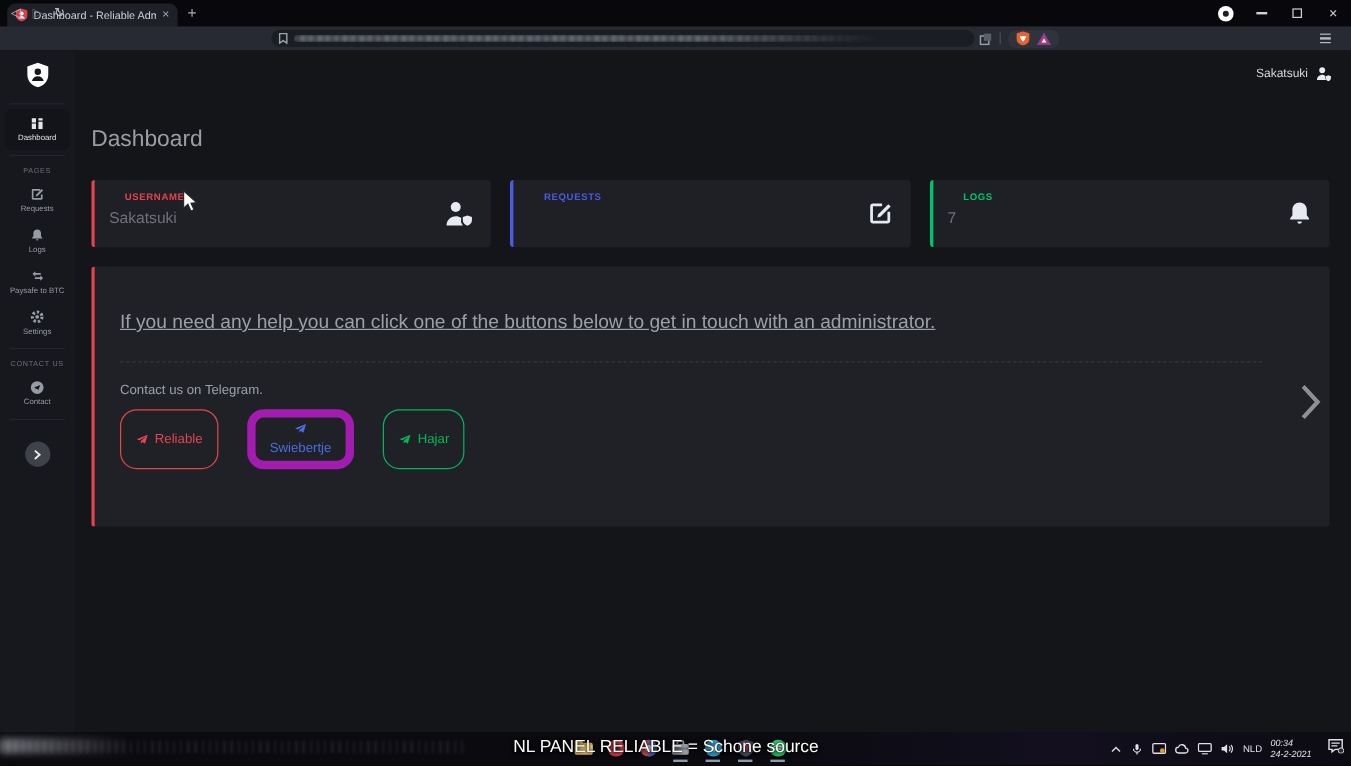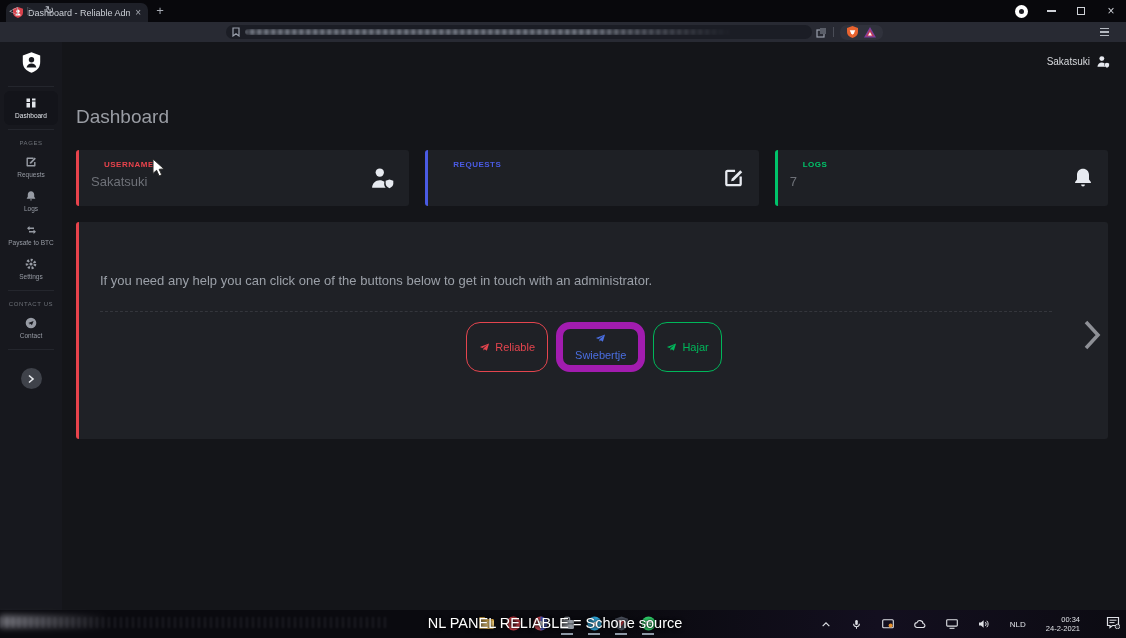--- a/index.html
+++ b/index.html
@@ -64,47 +64,47 @@
   .b-red{border-left:3px solid #e8434c;}   .t-red{color:#e8434c;}
   .b-blue{border-left:3px solid #4a5be4;}  .t-blue{color:#4a5be4;}
   .b-green{border-left:3px solid #00c46a;} .t-green{color:#00c46a;}
   .b-yellow{border-left:3px solid #efb302;}.t-yellow{color:#efb302;}
 
   .welcome{margin:16px 18px 0 14px;height:217px;background:#1f2126;border-left:3px solid #e8434c;
            border-radius:3px;padding:30px 20px 0 21px;position:relative;}
   .welcome-h{font-size:33px;line-height:36px;}
   .welcome-greet{color:#b9bdc4;}
   .welcome-name{color:#e05560;font-style:italic;margin-left:8px;}
-  .welcome-sub{font-size:13px;color:#9ba0a8;margin-top:21px;}
+  .welcome-sub{font-size:16px;color:#9ba0a8;margin-top:8px;text-decoration:underline;}
   .welcome-divider{border-top:1px dashed #34363c;margin-top:23px;margin-right:36px;}
   .contact-line{font-size:11px;color:#9ba0a8;margin-top:17px;}
-  .tg-buttons{display:flex;gap:8px;margin-top:10px;justify-content:center;}
+  .tg-buttons{display:flex;gap:24px;margin-top:10px;}
   .tg-btn{display:inline-flex;align-items:center;gap:5px;font-size:11px;border-radius:14px;
           padding:4px 12px;background:transparent;cursor:default;}
   .btn-red{border:1px solid #e4454e;color:#e4454e;}
   .btn-blue{border:7px solid #a21caf;color:#4a6ee0;flex-direction:column;}
   .btn-green{border:1px solid #00b75a;color:#00b75a;}
   .carousel-next{position:absolute;right:6px;top:96px;}
 
   
   .taskbar{position:absolute;bottom:0;left:0;width:1126px;height:28px;
            background:linear-gradient(90deg,#0a0a0f 0%,#0a0a0f 55%,#130f1f 78%,#0c0b12 100%);}
   .tb-blur-light{position:absolute;left:0;top:5px;width:108px;height:13px;
            background:linear-gradient(90deg,#b9b9c2,rgba(70,70,80,0));filter:blur(3px);opacity:.55;}
   .tb-blur-dark{position:absolute;left:0;top:7px;width:390px;height:11px;
            background:repeating-linear-gradient(90deg,rgba(140,140,160,.14) 0 2px,rgba(20,20,28,0) 2px 6px);
            filter:blur(1.2px);}
   .tb-icons{position:absolute;left:478px;top:5px;display:flex;gap:11px;align-items:center;}
   .tb-app{position:relative;width:16px;height:16px;display:flex;align-items:center;justify-content:center;}
   .tb-app .indicator{position:absolute;left:2px;bottom:-4px;width:12px;height:2px;background:#8e99a6;}
   .tb-caption{position:absolute;left:0;right:16px;top:5px;text-align:center;color:#fff;font-size:14.5px;
               text-shadow:0 0 2px #000,0 1px 4px #000;pointer-events:none;}
-  .tray{position:absolute;right:2px;top:0;height:28px;display:flex;align-items:center;gap:20px;color:#dfe1e6;}
+  .tray{position:absolute;right:2px;top:0;height:28px;display:flex;align-items:center;gap:7px;color:#dfe1e6;}
   .tray-lang{font-size:8px;}
-  .tray-clock{font-size:7.5px;line-height:9px;text-align:right;}
+  .tray-clock{font-size:7.5px;line-height:9px;text-align:left;font-style:italic;}
   .tray-note{margin-left:6px;margin-right:4px;position:relative;}
 
   .cursor{position:absolute;left:152px;top:158px;}
 </style>
 </head>
 <body>
 
 <div class="screen">
 
   <div class="tabstrip">
@@ -279,20 +279,21 @@
             <path d="M12 2.8c-3.4 0-6 2.6-6 6v4.6L4.1 16v1h15.8v-1L18 13.4V8.8c0-3.4-2.6-6-6-6z" fill="#e7eaf0"></path>
             <path d="M13.9 18.6a1.9 1.9 0 1 1-3.8 0z" fill="#e7eaf0"></path>
           </svg>
         </div>
 
       </div>
 
       <div class="welcome">
         <div class="welcome-sub">If you need any help you can click one of the buttons below to get in touch with an administrator.</div>
         <div class="welcome-divider"></div>
+        <div class="contact-line">Contact us on Telegram.</div>
         <div class="tg-buttons">
           <span class="tg-btn btn-red">
             <svg width="11" height="11" viewBox="0 0 24 24">
               <path d="M22 3L2 10.8l5.3 2.1L18.5 6l-8.9 8.2v4.3l3.1-2.7 4.4 3.2z" fill="#e4454e"></path>
             </svg>
             <span>Reliable</span>
           </span>
           <span class="tg-btn btn-blue">
             <svg width="11" height="11" viewBox="0 0 24 24">
               <path d="M22 3L2 10.8l5.3 2.1L18.5 6l-8.9 8.2v4.3l3.1-2.7 4.4 3.2z" fill="#4a6ee0"></path>

